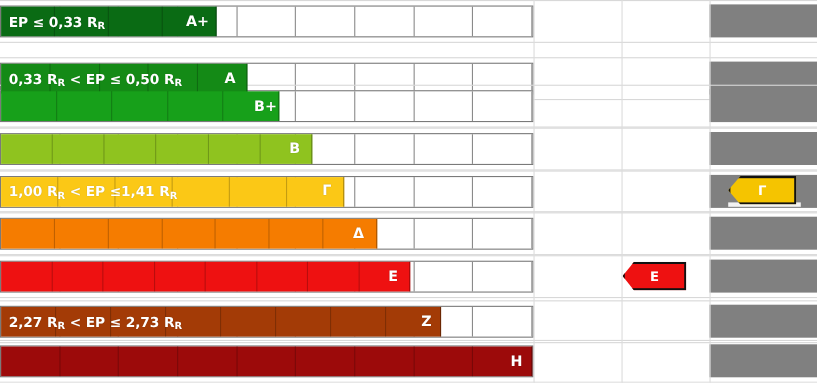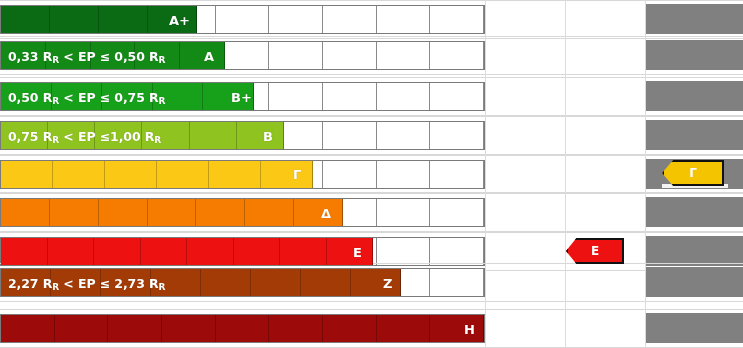--- a/index.html
+++ b/index.html
@@ -170,25 +170,26 @@
         <div class="cell" style="width: 53.6667px;"></div>
         <div class="cell" style="width: 53.6667px;"></div>
         <div class="cell" style="width: 53.6667px;"></div>
         <div class="cell" style="width: 53.6667px;"></div>
         <div class="fill" style="width: 196px; background: rgb(10, 107, 20);">
           <div class="seg" style="width: 49px;"></div>
           <div class="seg" style="width: 49px;"></div>
           <div class="seg" style="width: 49px;"></div>
           <div class="seg" style="width: 49px;"></div>
         </div>
+        <div class="range-label">EP ≤ 0,33 R<sub>R</sub></div>
         <div class="grade" style="left: 168px;">A+</div>
       </div>
       <div class="grey-block"></div>
     </div>
-    <div class="row" style="top: 36px;">
+    <div class="row" style="top: 52px;">
       <div class="rule-top"></div>
       <div class="rule-bot"></div>
       <div class="track">
         <div class="cell" style="width: 53.6667px;"></div>
         <div class="cell" style="width: 53.6667px;"></div>
         <div class="cell" style="width: 53.6667px;"></div>
         <div class="cell" style="width: 53.6667px;"></div>
         <div class="cell" style="width: 53.6667px;"></div>
         <div class="cell" style="width: 53.6667px;"></div>
         <div class="cell" style="width: 53.6667px;"></div>
@@ -219,21 +220,20 @@
         <div class="cell" style="width: 53.6667px;"></div>
         <div class="cell" style="width: 53.6667px;"></div>
         <div class="cell" style="width: 53.6667px;"></div>
         <div class="fill" style="width: 253px; background: rgb(23, 160, 26);">
           <div class="seg" style="width: 50.6px;"></div>
           <div class="seg" style="width: 50.6px;"></div>
           <div class="seg" style="width: 50.6px;"></div>
           <div class="seg" style="width: 50.6px;"></div>
           <div class="seg" style="width: 50.6px;"></div>
         </div>
-        <div class="range-label">0,50 R<sub>R</sub> &lt; EP ≤ 0,75 R<sub>R</sub></div>
         <div class="grade" style="left: 230px;">B+</div>
       </div>
       <div class="grey-block"></div>
     </div>
     <div class="row" style="top: 116px;">
       <div class="rule-top"></div>
       <div class="rule-bot"></div>
       <div class="track">
         <div class="cell" style="width: 53.6667px;"></div>
         <div class="cell" style="width: 53.6667px;"></div>
@@ -245,21 +245,20 @@
         <div class="cell" style="width: 53.6667px;"></div>
         <div class="cell" style="width: 53.6667px;"></div>
         <div class="fill" style="width: 283px; background: rgb(143, 195, 31);">
           <div class="seg" style="width: 47.1667px;"></div>
           <div class="seg" style="width: 47.1667px;"></div>
           <div class="seg" style="width: 47.1667px;"></div>
           <div class="seg" style="width: 47.1667px;"></div>
           <div class="seg" style="width: 47.1667px;"></div>
           <div class="seg" style="width: 47.1667px;"></div>
         </div>
-        <div class="range-label">0,75 R<sub>R</sub> &lt; EP ≤1,00 R<sub>R</sub></div>
         <div class="grade" style="left: 262px;">B</div>
       </div>
       <div class="grey-block"></div>
     </div>
     <div class="row" style="top: 154.667px;">
       <div class="rule-top"></div>
       <div class="rule-bot"></div>
       <div class="track">
         <div class="cell" style="width: 53.6667px;"></div>
         <div class="cell" style="width: 53.6667px;"></div>
@@ -271,20 +270,21 @@
         <div class="cell" style="width: 53.6667px;"></div>
         <div class="cell" style="width: 53.6667px;"></div>
         <div class="fill" style="width: 312px; background: rgb(251, 200, 22);">
           <div class="seg" style="width: 52px;"></div>
           <div class="seg" style="width: 52px;"></div>
           <div class="seg" style="width: 52px;"></div>
           <div class="seg" style="width: 52px;"></div>
           <div class="seg" style="width: 52px;"></div>
           <div class="seg" style="width: 52px;"></div>
         </div>
+        <div class="range-label">1,00 R<sub>R</sub> &lt; EP ≤1,41 R<sub>R</sub></div>
         <div class="grade" style="left: 292px;">Γ</div>
       </div>
       <div class="grey-block"></div>
     </div>
     <div class="row" style="top: 193.333px;">
       <div class="rule-top"></div>
       <div class="rule-bot"></div>
       <div class="track">
         <div class="cell" style="width: 53.6667px;"></div>
         <div class="cell" style="width: 53.6667px;"></div>
@@ -328,21 +328,21 @@
           <div class="seg" style="width: 46.5px;"></div>
           <div class="seg" style="width: 46.5px;"></div>
           <div class="seg" style="width: 46.5px;"></div>
           <div class="seg" style="width: 46.5px;"></div>
           <div class="seg" style="width: 46.5px;"></div>
         </div>
         <div class="grade" style="left: 352px;">E</div>
       </div>
       <div class="grey-block"></div>
     </div>
-    <div class="row" style="top: 263px;">
+    <div class="row" style="top: 273px;">
       <div class="rule-top"></div>
       <div class="rule-bot"></div>
       <div class="track">
         <div class="cell" style="width: 53.6667px;"></div>
         <div class="cell" style="width: 53.6667px;"></div>
         <div class="cell" style="width: 53.6667px;"></div>
         <div class="cell" style="width: 53.6667px;"></div>
         <div class="cell" style="width: 53.6667px;"></div>
         <div class="cell" style="width: 53.6667px;"></div>
         <div class="cell" style="width: 53.6667px;"></div>

